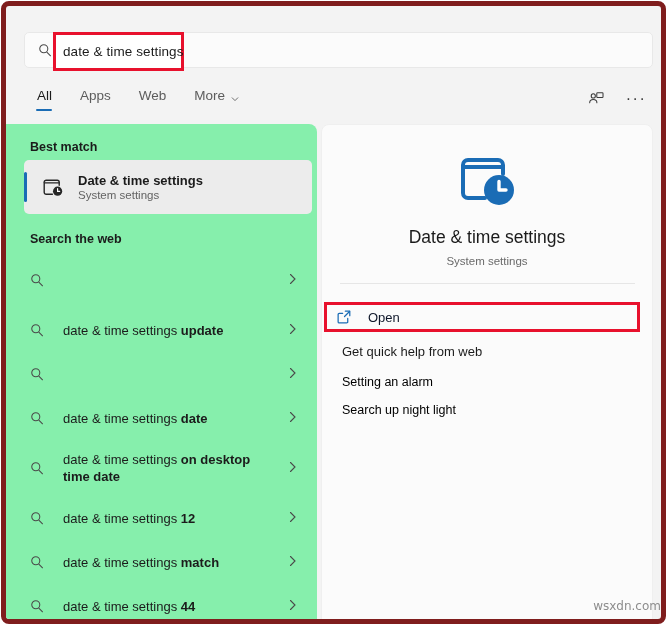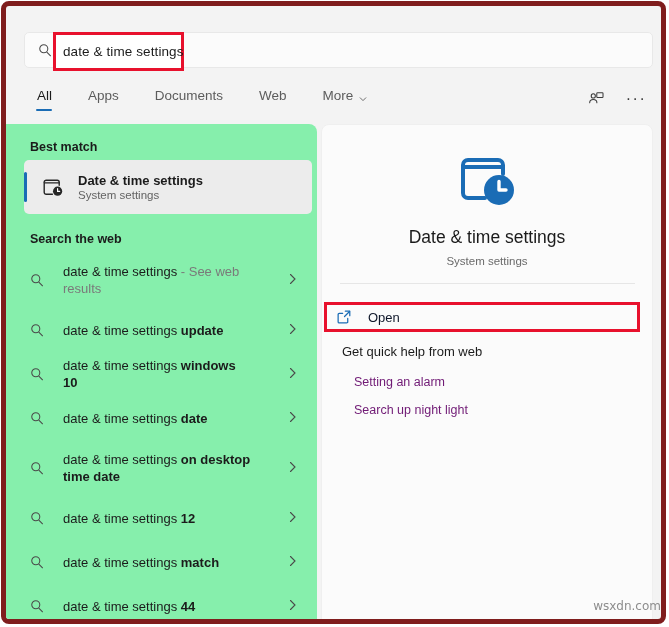--- a/index.html
+++ b/index.html
@@ -89,21 +89,21 @@
     top: 72px;
     width: 665px;
     height: 45px;
   }
   #tabs {
     position: absolute;
     left: 26px;
     top: 5px;
     display: flex;
     align-items: flex-start;
-    gap: 8px;
+    gap: 0px;
   }
   .tab {
     position: relative;
     padding: 5px 14px 10px 14px;
     font-size: 13.5px;
     color: #5c5c5c;
     cursor: default;
     white-space: nowrap;
     display: flex;
     align-items: center;
@@ -331,22 +331,21 @@
     position: absolute;
     left: 20px;
     top: 219px;
     font-size: 13px;
     color: #1b1b1b;
   }
   .help-link {
     position: absolute;
     left: 20px;
     font-size: 12.5px;
-    color: #701a75;
-    margin-left: 12px;
+    color: #000000;
   }
   #help-link-0 { top: 250px; }
   #help-link-1 { top: 278px; }
 
   
   #watermark {
     position: absolute;
     right: 0;
     bottom: 6px;
     font-size: 12px;
@@ -374,23 +373,20 @@
   </div>
 
   <div id="tab-row">
     <div id="tabs">
       <div class="tab active">
         <span>All</span>
         <span class="tab-underline"></span>
       </div>
       <div class="tab">
         <span>Apps</span>
-      </div>
-      <div class="tab">
-        <span>Documents</span>
       </div>
       <div class="tab">
         <span>Web</span>
       </div>
       <div class="tab">
         <span>More</span>
         <span class="chev-down">
           <svg viewBox="0 0 10 10" fill="none" stroke="#5c5c5c" stroke-width="1.1" stroke-linecap="round">
             <polyline points="1.5,3.5 5,7 8.5,3.5"></polyline>
           </svg>
@@ -435,21 +431,20 @@
 
     <div id="web-suggestions">
 
       <div class="suggestion tall">
         <span class="sugg-icon">
           <svg width="14" height="14" viewBox="0 0 16 16" fill="none" stroke="#4a4a4a" stroke-width="1.2">
             <circle cx="6.6" cy="6.6" r="4.6"></circle>
               <line x1="10.1" y1="10.4" x2="14.3" y2="14.6" stroke-linecap="round"></line>
           </svg>
         </span>
-        <span class="sugg-label"><span>date &amp; time settings </span><span class="muted">- See web results</span></span>
         <span class="sugg-chevron">
           <svg width="9" height="12" viewBox="0 0 9 12" fill="none" stroke="#4a4a4a" stroke-width="1.1" stroke-linecap="round">
               <polyline points="2.5,1.5 7,6 2.5,10.5"></polyline>
             </svg>
         </span>
       </div>
 
       <div class="suggestion">
         <span class="sugg-icon">
           <svg width="14" height="14" viewBox="0 0 16 16" fill="none" stroke="#4a4a4a" stroke-width="1.2">
@@ -465,21 +460,20 @@
         </span>
       </div>
 
       <div class="suggestion">
         <span class="sugg-icon">
           <svg width="14" height="14" viewBox="0 0 16 16" fill="none" stroke="#4a4a4a" stroke-width="1.2">
             <circle cx="6.6" cy="6.6" r="4.6"></circle>
               <line x1="10.1" y1="10.4" x2="14.3" y2="14.6" stroke-linecap="round"></line>
           </svg>
         </span>
-        <span class="sugg-label"><span>date &amp; time settings </span><b>windows 10</b></span>
         <span class="sugg-chevron">
           <svg width="9" height="12" viewBox="0 0 9 12" fill="none" stroke="#4a4a4a" stroke-width="1.1" stroke-linecap="round">
               <polyline points="2.5,1.5 7,6 2.5,10.5"></polyline>
             </svg>
         </span>
       </div>
 
       <div class="suggestion">
         <span class="sugg-icon">
           <svg width="14" height="14" viewBox="0 0 16 16" fill="none" stroke="#4a4a4a" stroke-width="1.2">

